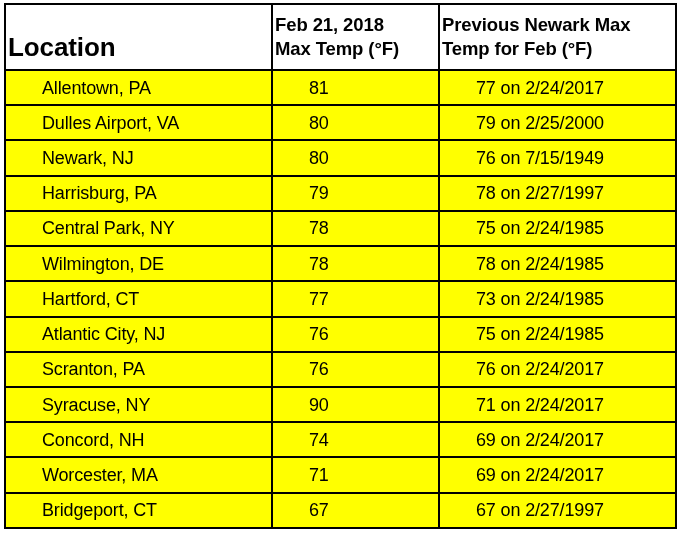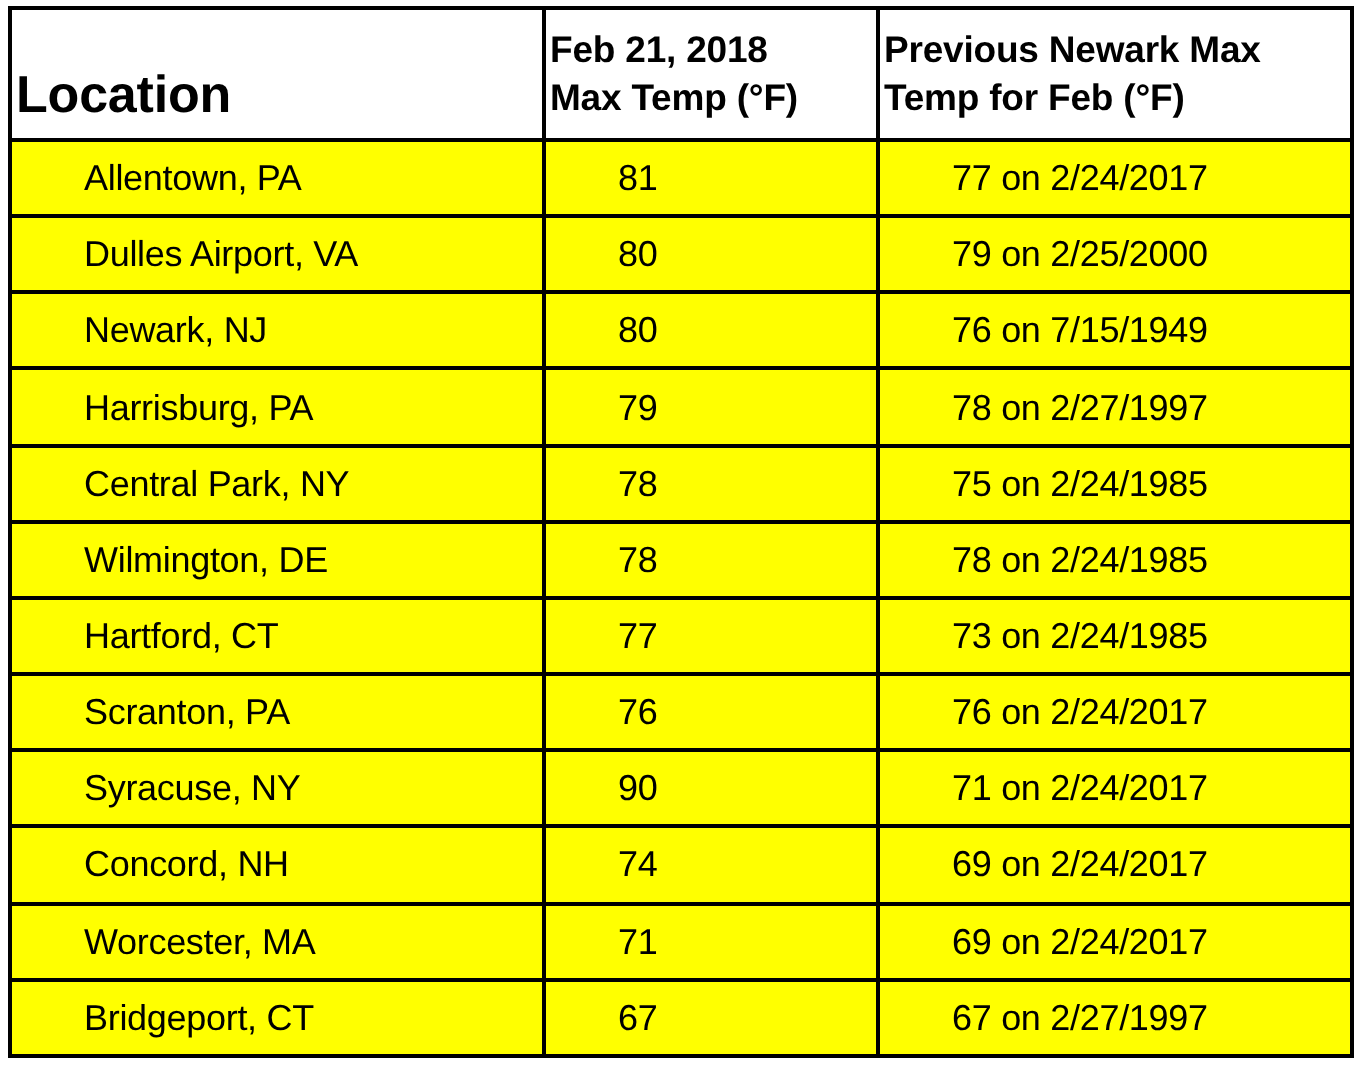--- a/index.html
+++ b/index.html
@@ -122,20 +122,25 @@
           <td>Wilmington, DE</td>
           <td>78</td>
           <td>78 on 2/24/1985</td>
         </tr>
         <tr>
           <td>Hartford, CT</td>
           <td>77</td>
           <td>73 on 2/24/1985</td>
         </tr>
         <tr>
+          <td>Atlantic City, NJ</td>
+          <td>76</td>
+          <td>75 on 2/24/1985</td>
+        </tr>
+        <tr>
           <td>Scranton, PA</td>
           <td>76</td>
           <td>76 on 2/24/2017</td>
         </tr>
         <tr>
           <td>Syracuse, NY</td>
           <td>90</td>
           <td>71 on 2/24/2017</td>
         </tr>
         <tr>

